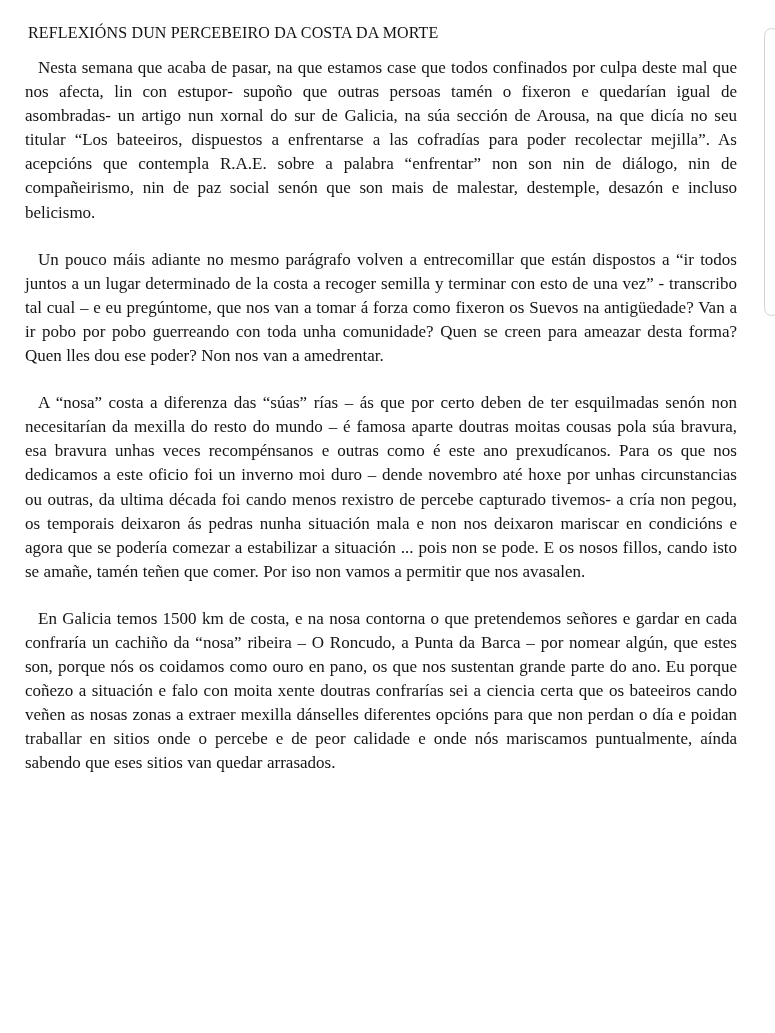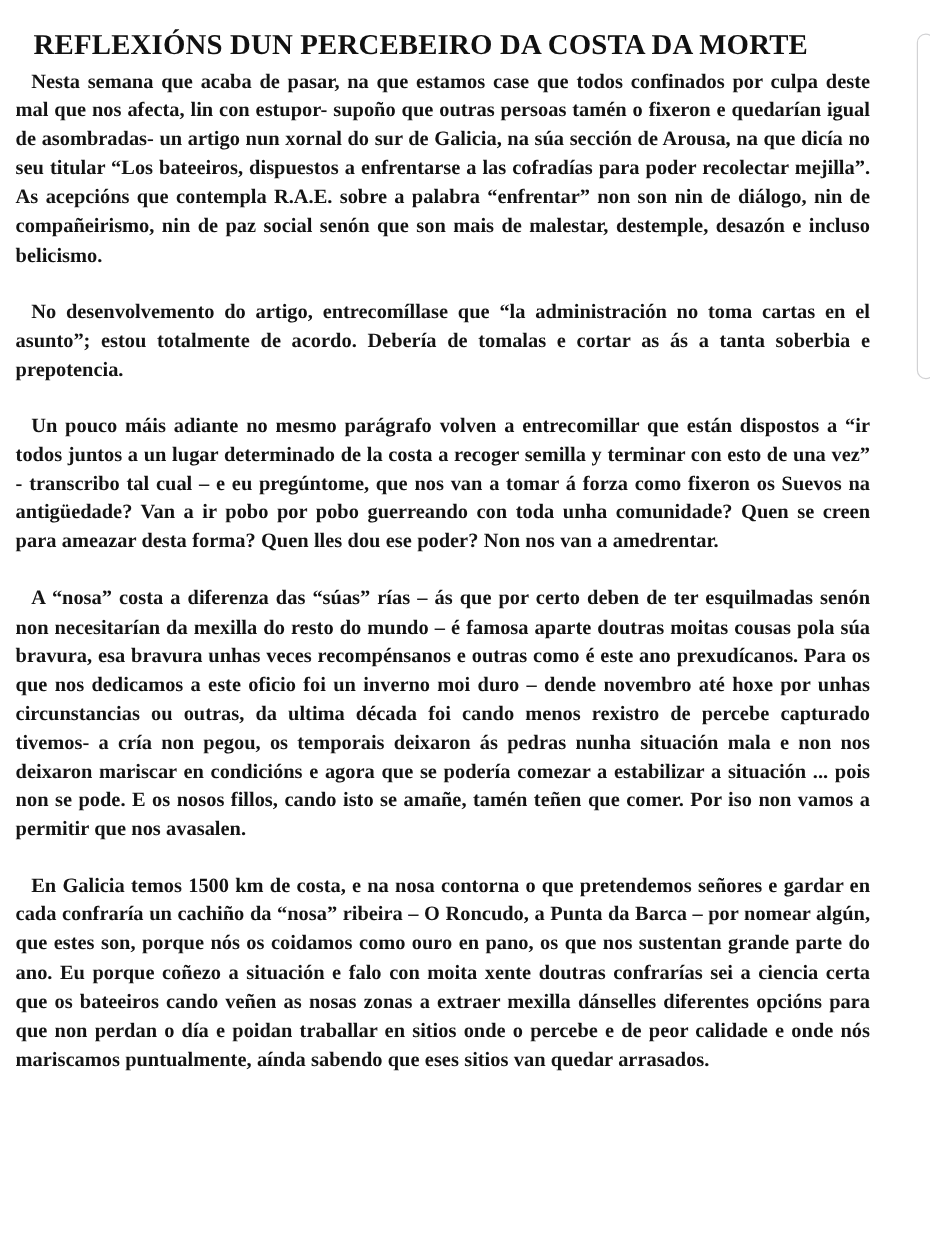--- a/index.html
+++ b/index.html
@@ -26,35 +26,34 @@
     background: #ffffff;
   }
 
   
   .doc-title {
     position: absolute;
     left: 28px;
     top: 10px;
     width: 700px;
     font-family: "Liberation Serif", "DejaVu Serif", serif;
-    font-size: 24px;
-    font-weight: 700;
+    font-size: 16px;
+    font-weight: 400;
     letter-spacing: 0.15px;
     line-height: 24px;
     color: #111111;
     white-space: nowrap;
   }
 
   
   .body-col {
     position: absolute;
-    left: 13px;
+    left: 25px;
     top: 56px;
     width: 712px;
-    font-weight: bold;
   }
 
   .para {
     margin: 0 0 0 0;
     font-size: 17px;
     line-height: 24.1px;
     text-align: justify;
     text-justify: inter-word;
     text-indent: 13px;
     color: #141414;
@@ -100,21 +99,20 @@
 </style>
 </head>
 <body>
 
 <div class="page">
 
   <h1 class="doc-title">REFLEXIÓNS DUN PERCEBEIRO DA COSTA DA MORTE</h1>
 
   <div class="body-col">
     <p class="para">Nesta semana que acaba de pasar, na que estamos case que todos confinados por culpa deste mal que nos afecta, lin con estupor- supoño que outras persoas tamén o fixeron e quedarían igual de asombradas- un artigo nun xornal do sur de Galicia, na súa sección de Arousa, na que dicía no seu titular “Los bateeiros, dispuestos a enfrentarse a las cofradías para poder recolectar mejilla”. As acepcións que contempla  R.A.E. sobre a palabra “enfrentar” non son nin de diálogo, nin de compañeirismo, nin de paz social senón que son mais de malestar, destemple, desazón  e incluso belicismo.</p>
-    <p class="para">No desenvolvemento do artigo, entrecomíllase que “la administración no toma cartas en el asunto”; estou totalmente de acordo. Debería de tomalas e cortar as ás a tanta soberbia e prepotencia.</p>
     <p class="para">Un pouco máis adiante no mesmo parágrafo volven a entrecomillar que están dispostos a “ir todos juntos a un lugar determinado de la costa a recoger semilla y terminar con esto de una vez” - transcribo tal cual – e eu pregúntome,  que nos van a tomar á forza como fixeron os Suevos na antigüedade? Van a ir pobo por pobo guerreando con toda unha comunidade? Quen se creen para ameazar desta forma? Quen lles dou ese poder? Non nos van a amedrentar.</p>
     <p class="para">A “nosa” costa a diferenza das “súas” rías – ás que por certo deben de ter esquilmadas senón non necesitarían da mexilla do resto do mundo – é famosa aparte doutras moitas cousas pola súa bravura, esa bravura unhas veces recompénsanos e outras como é este ano prexudícanos. Para os que nos dedicamos a este oficio foi un inverno moi duro – dende novembro até hoxe por unhas circunstancias ou outras, da ultima década foi cando menos rexistro de percebe capturado tivemos- a cría non pegou, os temporais deixaron ás pedras nunha situación mala e non nos deixaron mariscar en condicións e agora que se podería comezar a estabilizar a situación ... pois non se pode. E os nosos fillos, cando isto se amañe, tamén teñen que comer. Por iso non vamos a permitir que nos avasalen.</p>
     <p class="para">En Galicia temos 1500 km de costa, e na nosa contorna o que pretendemos señores e gardar en cada confraría  un cachiño da “nosa” ribeira – O Roncudo, a Punta da Barca – por nomear algún, que estes son, porque nós os coidamos como ouro en pano, os que nos sustentan grande parte do ano. Eu porque coñezo a situación e falo con moita xente doutras confrarías sei a ciencia certa que os bateeiros cando veñen as nosas zonas a extraer mexilla dánselles diferentes opcións para que non perdan o día e poidan traballar en sitios onde o percebe e de peor calidade e onde nós mariscamos puntualmente, aínda sabendo que eses sitios van quedar arrasados.</p>
   </div>
 
   <div class="scroll-track">
     <div class="scroll-thumb"></div>
   </div>
 
 </div>

